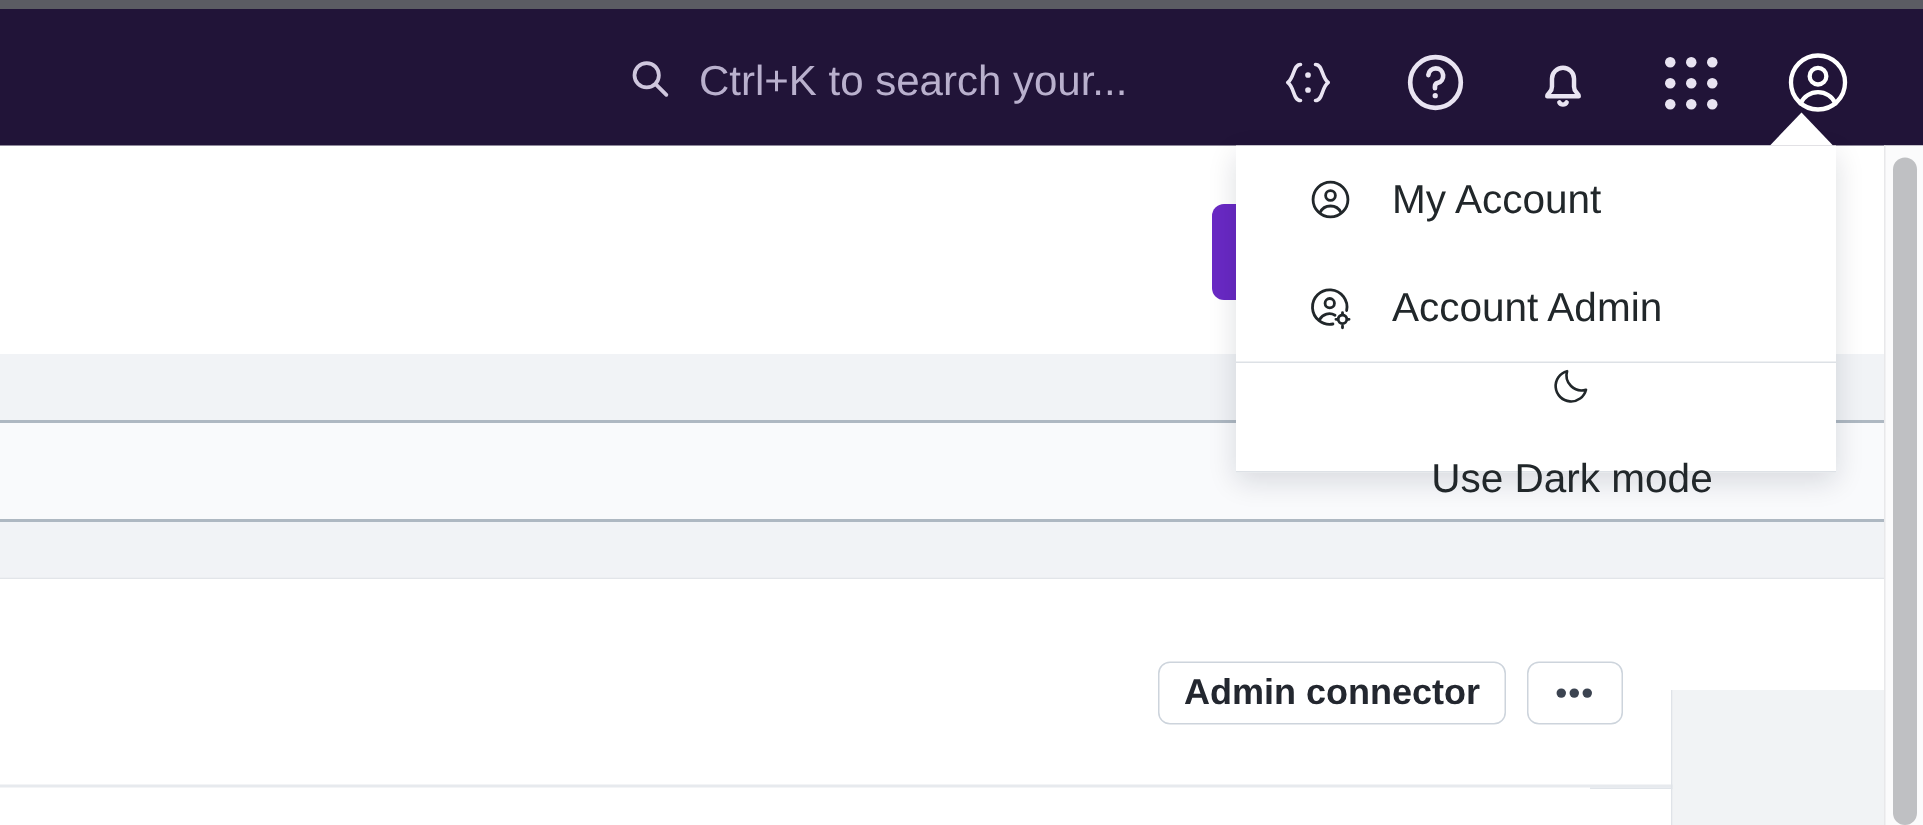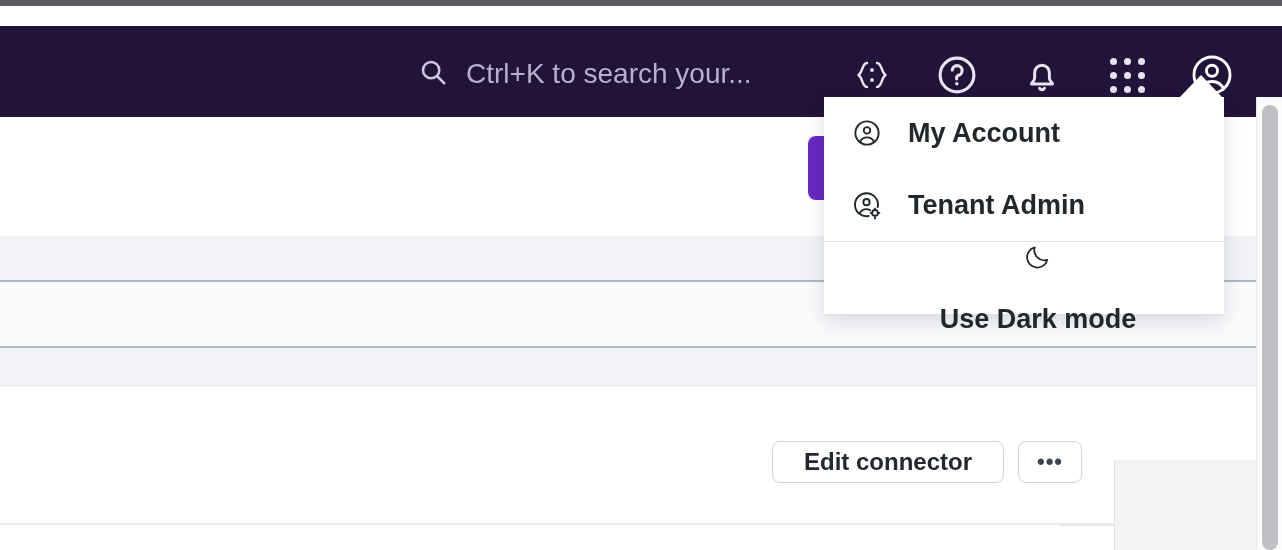--- a/index.html
+++ b/index.html
@@ -116,21 +116,20 @@
     line-height: 0.4;
   }
 
   
   .topbar {
     position: absolute;
     left: 0; top: 6px;
     width: 1282px; height: 91px;
     background: #211438;
     z-index: 6;
-    margin-top: 20px;
   }
   .search-wrap {
     position: absolute;
     left: 418px; top: 26px;
     display: flex;
     align-items: center;
     gap: 18px;
     height: 44px;
   }
   .search-icon { display: block; }
@@ -183,25 +182,24 @@
     left: 824px; top: 97px;
     width: 400px;
     background: #ffffff;
     z-index: 7;
     box-shadow: 0 6px 18px rgba(16, 24, 40, 0.14);
   }
   .menu-item {
     display: flex;
     align-items: center;
     height: 72px;
-    padding-left: 28px;
+    padding-left: 48px;
     gap: 26px;
     cursor: pointer;
     box-sizing: border-box;
-    font-weight: bold;
   }
   .menu-item .mi-icon {
     width: 30px; height: 30px;
     display: flex;
     align-items: center;
     justify-content: center;
     flex: 0 0 30px;
   }
   .menu-item .mi-label {
     font-size: 27px;
@@ -249,21 +247,21 @@
 <div class="band rule-d"></div>
 
 <div class="side-panel-top"></div>
 <div class="side-panel"></div>
 <div class="side-divider"></div>
 <div class="side-rule"></div>
 
 <div class="primary-button"></div>
 
 <div class="edit-connector-btn">
-  <span>Edit connector</span>
+  <span>Admin connector</span>
 </div>
 
 <div class="overflow-btn">
   <span>•••</span>
 </div>
 
 <div class="topbar">
 
   <div class="search-wrap">
     <span class="search-icon">
@@ -344,21 +342,21 @@
   <div class="menu-item">
     <span class="mi-icon">
       <svg width="30" height="30" viewBox="0 0 24 24" fill="none" stroke="#21272a" stroke-width="1.5" stroke-linecap="round" stroke-linejoin="round">
         <path d="M20.6 13.6a9.2 9.2 0 1 0-7.3 7.2"></path>
         <circle cx="11.6" cy="9.7" r="2.5"></circle>
         <path d="M6.2 18.4a5.9 5.9 0 0 1 8.2-2.3"></path>
         <circle cx="18.4" cy="18.3" r="2.3"></circle>
         <path d="M18.4 14.8v1M18.4 21.8v1M21.9 18.3h-1M15.9 18.3h-1"></path>
       </svg>
     </span>
-    <span class="mi-label">Tenant Admin</span>
+    <span class="mi-label">Account Admin</span>
   </div>
 
 
   <div class="menu-sep"></div>
 
   <div class="menu-item darkmode">
     <span class="mi-icon">
       <svg width="28" height="28" viewBox="0 0 24 24" fill="none" stroke="#21272a" stroke-width="1.5" stroke-linecap="round" stroke-linejoin="round">
         <path d="M20 14.4A8.6 8.6 0 0 1 9.2 3.8a8.8 8.8 0 1 0 10.8 10.6z"></path>
       </svg>

